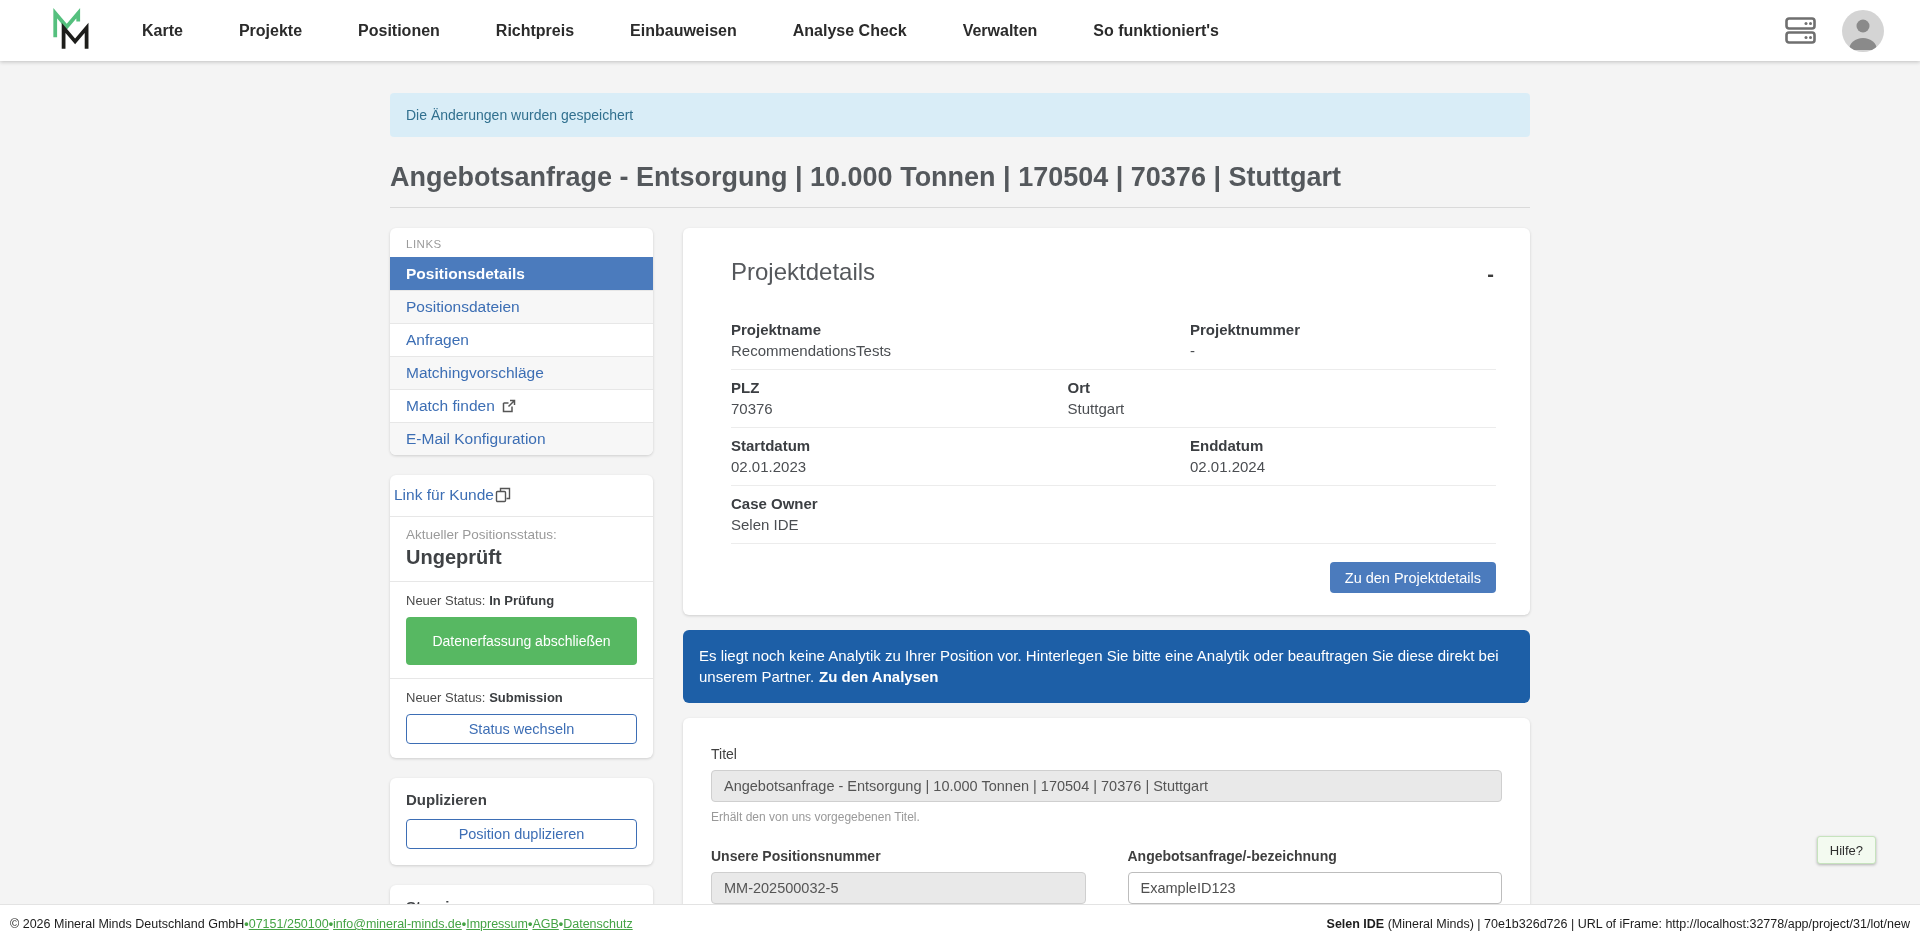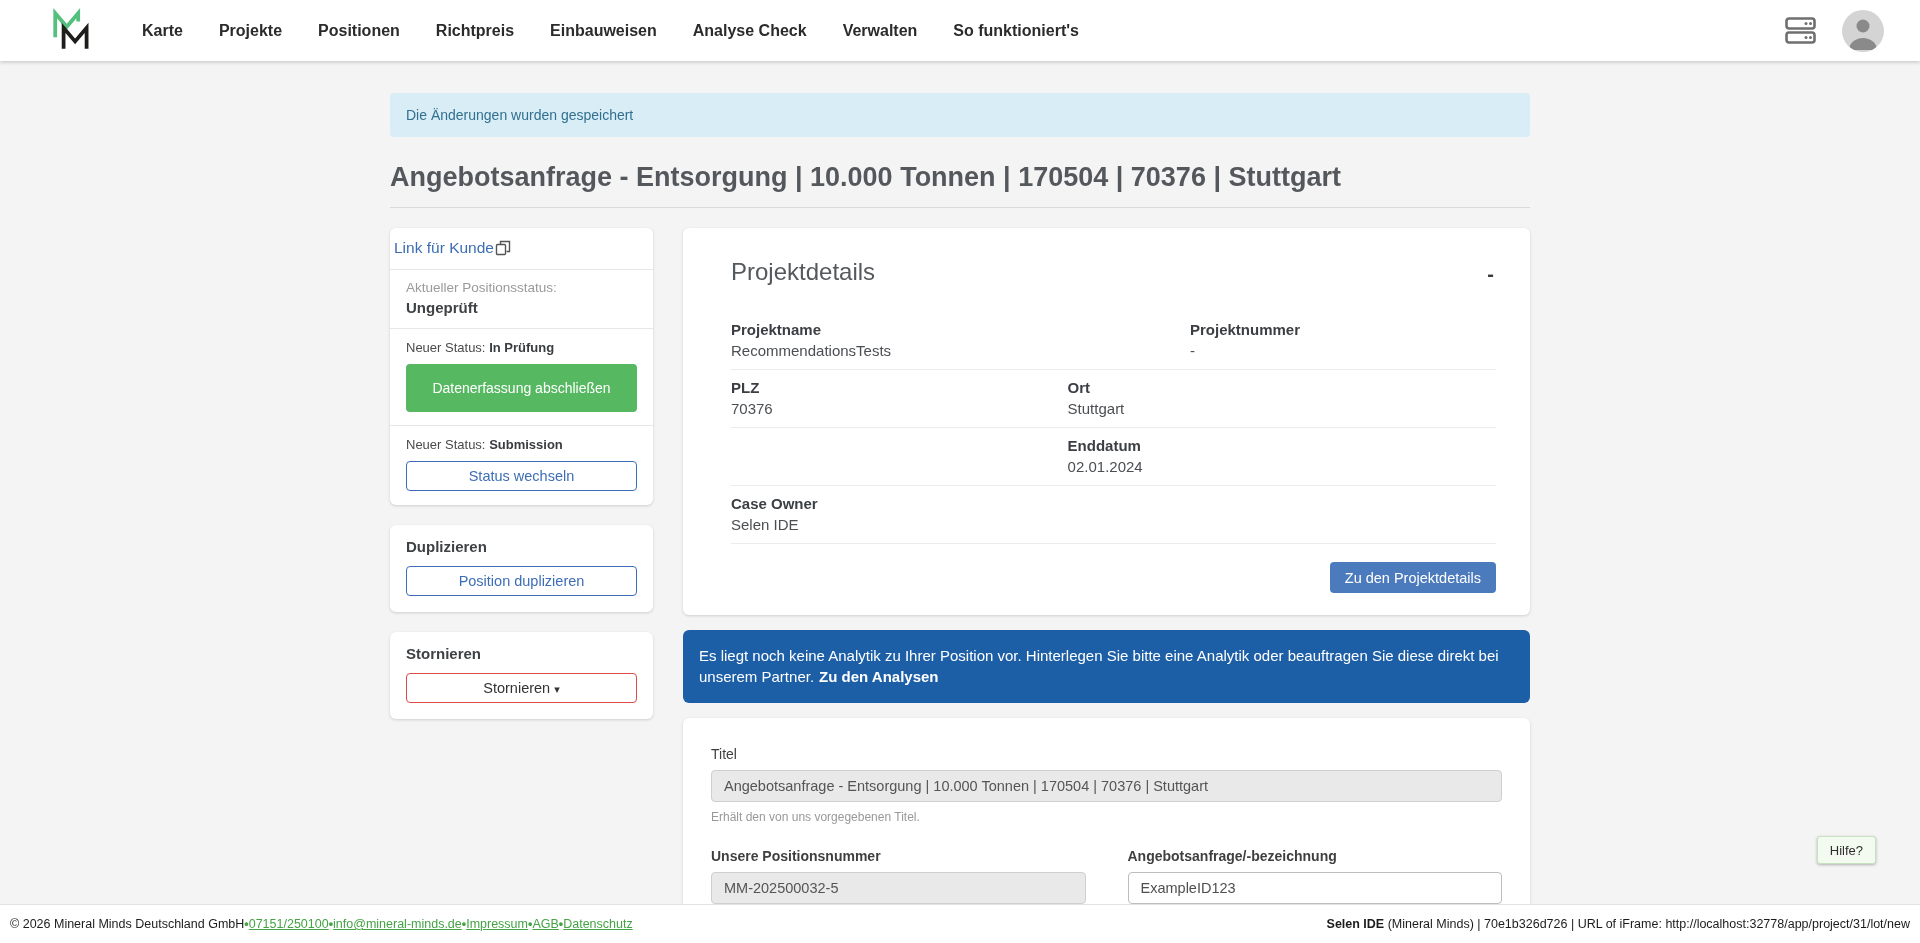--- a/index.html
+++ b/index.html
@@ -3,21 +3,21 @@
 <meta charset="utf-8">
 <style>
   * { box-sizing: border-box; }
   html,body { margin:0; padding:0; width:1920px; height:943px; overflow:hidden;
     font-family:"Liberation Sans", sans-serif; background:#f4f4f4; }
 
   
   .appbar { height:61px; background:#fff; display:flex; align-items:center;
     padding:0 36px 0 50px; box-shadow:0 1px 4px rgba(0,0,0,0.22); position:relative; z-index:30; }
   .logo { width:46px; height:46px; display:block; }
-  .topnav { display:flex; gap:36px; margin-left:46px;text-align:right; }
+  .topnav { display:flex; gap:56px; margin-left:46px;text-align:right; }
   .topnav a { font-size:16px; font-weight:700; color:#2b2b2b; text-decoration:none; cursor:pointer; }
   .appbar-right { margin-left:auto; display:flex; align-items:center; gap:26px; }
   .iconbtn { background:none; border:none; padding:0; cursor:pointer; display:flex; align-items:center; }
   .avatar { width:42px; height:42px; border-radius:50%; background:#d4d4d4; overflow:hidden; display:flex; align-items:flex-end; justify-content:center; }
 
   
   .page { position:absolute; top:61px; left:0; right:0; bottom:0; background:#f4f4f4; overflow:hidden; }
   .container { width:1140px; margin:0 auto; }
 
   .alert { margin-top:32px; height:44px; background:#d9edf7; color:#31708f;
@@ -36,21 +36,21 @@
   .links-header { padding:10px 16px 7px; font-size:11.5px; color:#9b9b9b; letter-spacing:0.5px; }
   .nav-item { display:flex; align-items:center; gap:7px; padding:7px 16px; font-size:15.5px;
     color:#3c6eb4; text-decoration:none; border-top:1px solid #e7e7e7; cursor:pointer; background:#fff; }
   .nav-item:nth-of-type(even) { background:#f7f7f7; }
   .nav-item.active { background:#4b7bbd; color:#fff; font-weight:700; border-top-color:#4b7bbd; }
 
   .row-link { padding:11px 4px 12px; font-size:15.5px; color:#3c6eb4; display:flex; gap:1px;
     align-items:center; border-bottom:1px solid #e7e7e7; text-decoration:none; cursor:pointer; }
   .status-block { padding:10px 16px 12px; border-bottom:1px solid #e7e7e7; }
   .muted { font-size:13.5px; color:#9a9a9a; }
-  .status-strong { font-size:15px; font-weight:700; color:#3f4245; margin-top:4px; }
+  .status-strong { font-size:20px; font-weight:700; color:#3f4245; margin-top:4px; }
   .next-line { padding:11px 16px 0; font-size:13px; color:#4a4a4a; }
   .next-line b { color:#3a3d40; }
   .btn { font-family:inherit; cursor:pointer; }
   .btn-green { display:block; margin:9px 16px 13px; width:calc(100% - 32px); background:#57b862;
     color:#fff; border:none; border-radius:4px; height:48px; font-size:14px; }
   .btn-outline-blue { display:block; margin:9px 16px 14px; width:calc(100% - 32px); background:#fff;
     border:1.5px solid #3d6eb5; color:#3d6eb5; border-radius:4px; height:30px; font-size:14.5px; }
   .simple-card { padding:13px 16px 16px; }
   .simple-card h3 { margin:0 0 11px; font-size:15px; color:#3f4245; }
   .btn-outline-red { display:block; width:100%; background:#fff; border:1.5px solid #dc4b45;
@@ -148,20 +148,35 @@
     <div class="alert">
       <span>Die Änderungen wurden gespeichert</span>
     </div>
 
     <h1 class="page-title">Angebotsanfrage - Entsorgung | 10.000 Tonnen | 170504 | 70376 | Stuttgart</h1>
 
     <div class="layout">
 
       <aside class="sidebar">
 
+        <div class="card">
+          <div class="links-header">LINKS</div>
+          <a class="nav-item active">Positionsdetails</a>
+          <a class="nav-item">Positionsdateien</a>
+          <a class="nav-item">Anfragen</a>
+          <a class="nav-item">Matchingvorschläge</a>
+          <a class="nav-item">
+            <span>Match finden</span>
+            <svg width="14" height="14" viewBox="0 0 14 14">
+              <path d="M1.5 4 h5 M1.5 4 v8.5 h8.5 v-5" fill="none" stroke="#555" stroke-width="1.5"></path>
+              <path d="M8 1.5 h4.5 v4.5 M12.5 1.5 L6.5 7.5" fill="none" stroke="#555" stroke-width="1.5"></path>
+            </svg>
+          </a>
+          <a class="nav-item">E-Mail Konfiguration</a>
+        </div>
 
         <div class="card">
           <a class="row-link">
             <span>Link für Kunde</span>
             <svg width="16" height="16" viewBox="0 0 16 16">
               <rect x="1.5" y="4.5" width="9" height="10" rx="1" fill="#fff" stroke="#555" stroke-width="1.4"></rect>
               <path d="M5.5 4.5 v-3 h9 v10 h-3" fill="none" stroke="#555" stroke-width="1.4"></path>
             </svg>
           </a>
           <div class="status-block">
@@ -221,20 +236,24 @@
               <div>
                   <div class="flabel">PLZ</div>
                   <div class="fvalue">70376</div>
                 </div>
               <div>
                   <div class="flabel">Ort</div>
                   <div class="fvalue">Stuttgart</div>
                 </div>
             </div>
             <div class="frow">
+              <div>
+                  <div class="flabel">Startdatum</div>
+                  <div class="fvalue">02.01.2023</div>
+                </div>
               <div></div>
               <div>
                   <div class="flabel">Enddatum</div>
                   <div class="fvalue">02.01.2024</div>
                 </div>
             </div>
             <div class="frow">
               <div>
                   <div class="flabel">Case Owner</div>
                   <div class="fvalue">Selen IDE</div>

